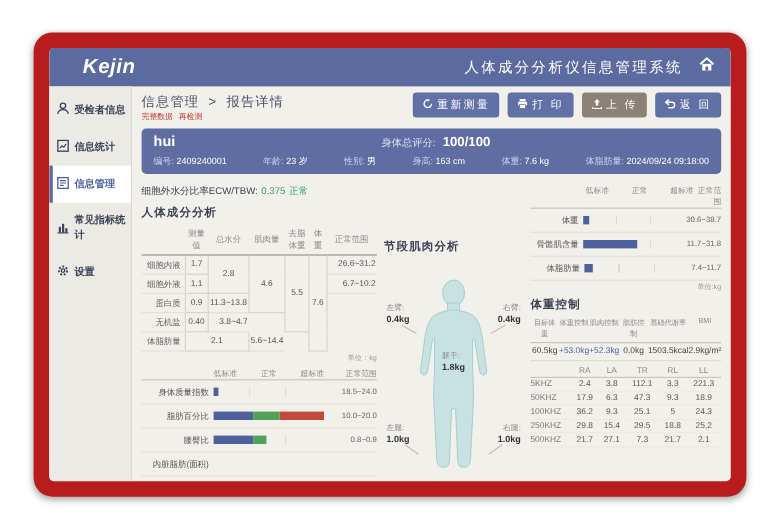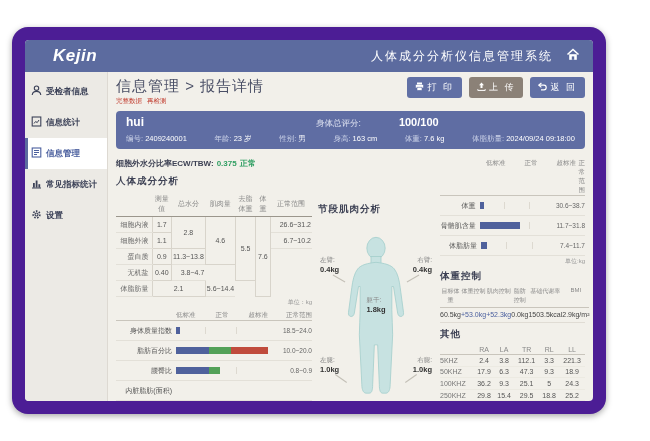--- a/index.html
+++ b/index.html
@@ -1,63 +1,63 @@
 <!DOCTYPE html>
 <html><head>
 <meta charset="utf-8">
 <style>
   * { margin:0; padding:0; box-sizing:border-box; }
   html,body { width:650px; height:441px; background:#ffffff; font-family:"Liberation Sans", sans-serif; overflow:hidden; }
-  .device { position:absolute; left:12px; top:27px; width:594px; height:387px; background:#4c1d95; border-radius:16px; padding:13px; box-shadow:0 2px 6px rgba(0,0,0,.35); }
+  .device { position:absolute; left:28px; top:27px; width:594px; height:387px; background:#b91c1c; border-radius:16px; padding:13px; box-shadow:0 2px 6px rgba(0,0,0,.35); }
   .screen { width:100%; height:100%; background:#f2f0ea; border-radius:4px; overflow:hidden; display:flex; flex-direction:column; }
 
   
   .app-header { height:32px; background:#5c6b9f; display:flex; align-items:center; color:#fff; flex:0 0 32px; }
   .logo { font-size:17px; font-weight:bold; font-style:italic; margin-left:28px; letter-spacing:.5px; }
   .app-title { flex:1; text-align:right; font-size:12px; letter-spacing:2px; }
   .home-btn { width:40px; display:flex; justify-content:center; cursor:pointer; }
 
   .app-body { flex:1; display:flex; min-height:0; }
 
   
-  .sidebar { width:83px; background:#eceae5; border-right:1px solid #ddd9d2; padding-top:4px; }
+  .sidebar { width:69px; background:#eceae5; border-right:1px solid #ddd9d2; padding-top:4px; }
   .side-item { display:flex; align-items:center; gap:4px; padding:9px 4px 9px 6px; font-size:8.5px; font-weight:bold; color:#3c4258; cursor:pointer; }
   .side-item svg { flex:0 0 11px; }
   .side-item.active { background:#ffffff; color:#4a5f9e; border-left:3px solid #5c6b9f; padding-left:3px; }
 
   
   .main { flex:1; display:flex; flex-direction:column; min-width:0; }
   .toolbar { display:flex; align-items:flex-start; padding:5px 8px 2px 8px; }
   .crumb-wrap { flex:1; }
-  .breadcrumb { font-size:15px; color:#4a4f66; letter-spacing:1px; }
+  .breadcrumb { font-size:11px; color:#4a4f66; letter-spacing:1px;font-family:Liberation Mono, monospace; }
   .crumb-sub { font-size:6.5px; color:#c0392b; margin-top:1px; display:flex; gap:5px; }
   .tool-btns { display:flex; gap:7px; }
   .tbtn { display:flex; align-items:center; gap:3px; background:#6170a5; color:#fff; font-size:9px; letter-spacing:2px; padding:4px 8px; border:none; border-radius:3px; cursor:pointer; }
   .tbtn.gray { background:#8b8177; }
 
   
   .patient-bar { margin:3px 8px 2px 8px; background:#5f6da3; border-radius:4px; color:#fff; padding:4px 10px 5px 10px; }
   .pb-row1 { display:flex; align-items:baseline; }
   .pb-name { font-size:12px; font-weight:bold; width:190px; }
   .pb-score-label { font-size:8.5px; color:#dde1f0; margin-right:6px; }
-  .pb-score { font-size:11px; font-weight:bold;margin-left:32px; }
+  .pb-score { font-size:11px; font-weight:bold; }
   .pb-row2 { display:flex; justify-content:space-between; margin-top:4px; font-size:7.5px; }
   .pb-field .lab { color:#ccd3e8; } .pb-field .val { color:#fff; }
 
   
   .content { flex:1; display:flex; padding:4px 8px 0 8px; gap:6px; min-height:0; }
   .col-left { width:196px; flex:0 0 196px; }
   .col-mid { width:116px; flex:0 0 116px; position:relative; }
   .col-right { flex:1; min-width:0; }
 
   .sec-title { font-size:9.5px; font-weight:bold; color:#3d4154; letter-spacing:1px; }
   .unit-note { font-size:6px; color:#999; text-align:right; margin-top:1px; }
 
   
-  .ecw-line { font-size:8px; font-weight:bold; color:#3d4154; margin:3px 0 6px 0; }
+  .ecw-line { font-size:8px; font-weight:normal; color:#3d4154; margin:3px 0 6px 0; }
   .ecw-line .g { color:#2f9e62; margin-left:3px; }
 
   
   table.comp { border-collapse:collapse; width:100%; margin-top:4px; font-size:7px; color:#555; }
   table.comp th { font-weight:normal; color:#888; padding:2px 1px; border-bottom:1px solid #9b968c; }
   table.comp td { border:1px solid #d8d4cb; text-align:center; padding:2.5px 1px; background:transparent; }
   table.comp td.rlab { border:none; border-bottom:1px solid #e3e0d8; text-align:right; padding-right:3px; color:#666; }
   table.comp td.range { border:none; border-bottom:1px solid #e3e0d8; text-align:right; padding-right:1px; }
 
   
@@ -171,20 +171,27 @@
       <div class="main">
         <div class="toolbar">
           <div class="crumb-wrap">
             <div class="breadcrumb">信息管理 &gt; 报告详情</div>
             <div class="crumb-sub">
               <span>完整数据</span>
               <span>再检测</span>
             </div>
           </div>
           <div class="tool-btns">
+            <button class="tbtn">
+              <span><svg width="9" height="9" viewBox="0 0 9 9">
+                    <path d="M7.6 4.5 A3.1 3.1 0 1 1 4.5 1.4" fill="none" stroke="#fff" stroke-width="1.2"></path>
+                    <path d="M4.5 0 L6.2 1.4 L4.5 2.8 Z" fill="#fff"></path>
+                  </svg></span>
+              <span>重新测量</span>
+            </button>
             <button class="tbtn">
               <span><svg width="9" height="9" viewBox="0 0 9 9">
                     <rect x="2" y="0.5" width="5" height="2" fill="#fff"></rect>
                     <rect x="0.8" y="2.8" width="7.4" height="3" fill="#fff"></rect>
                     <rect x="2" y="5.2" width="5" height="3.2" fill="#fff" stroke="#6170a5" stroke-width="0.6"></rect>
                   </svg></span>
               <span>打 印</span>
             </button>
             <button class="tbtn gray">
               <span><svg width="9" height="9" viewBox="0 0 9 9">
@@ -392,21 +399,20 @@
               <div class="wc-h">基础代谢率</div>
               <div class="wc-h">BMI</div>
               <div class="wc-v">60.5kg</div>
               <div class="wc-v blue">+53.0kg</div>
               <div class="wc-v blue">+52.3kg</div>
               <div class="wc-v">0.0kg</div>
               <div class="wc-v">1503.5kcal</div>
               <div class="wc-v">2.9kg/m²</div>
             </div>
 
-            <div class="sec-title" style="margin-top:5px">其他</div>
             <table class="other">
               <tbody>
                   <tr>
                 <th style="width:34px"></th>
                 <th>RA</th>
                 <th>LA</th>
                 <th>TR</th>
                 <th>RL</th>
                 <th>LL</th>
               </tr>

